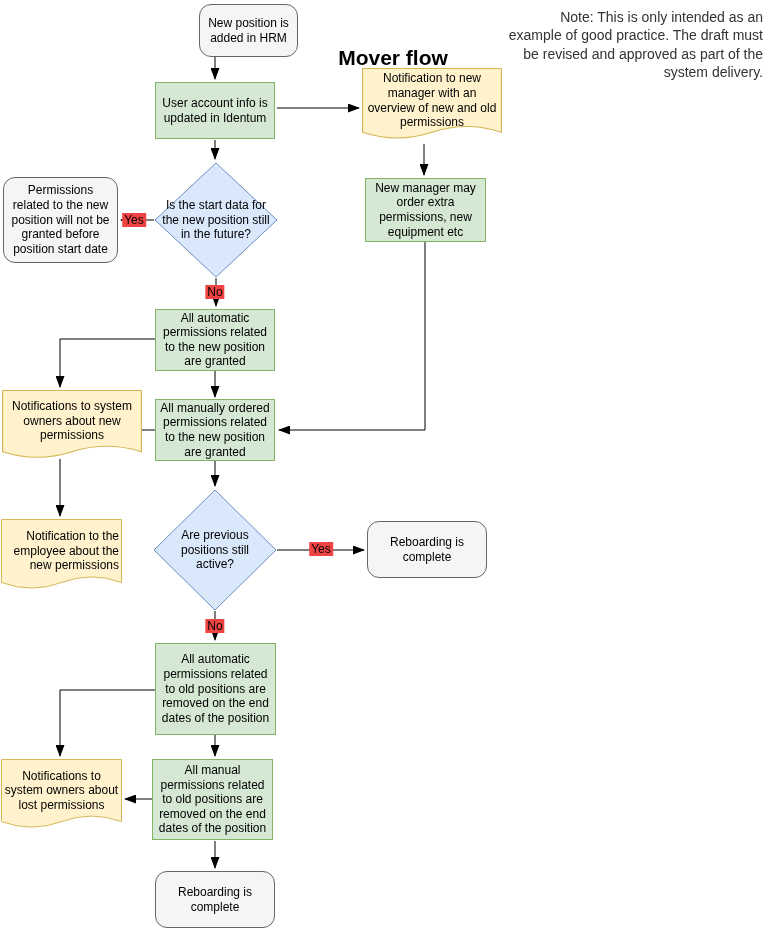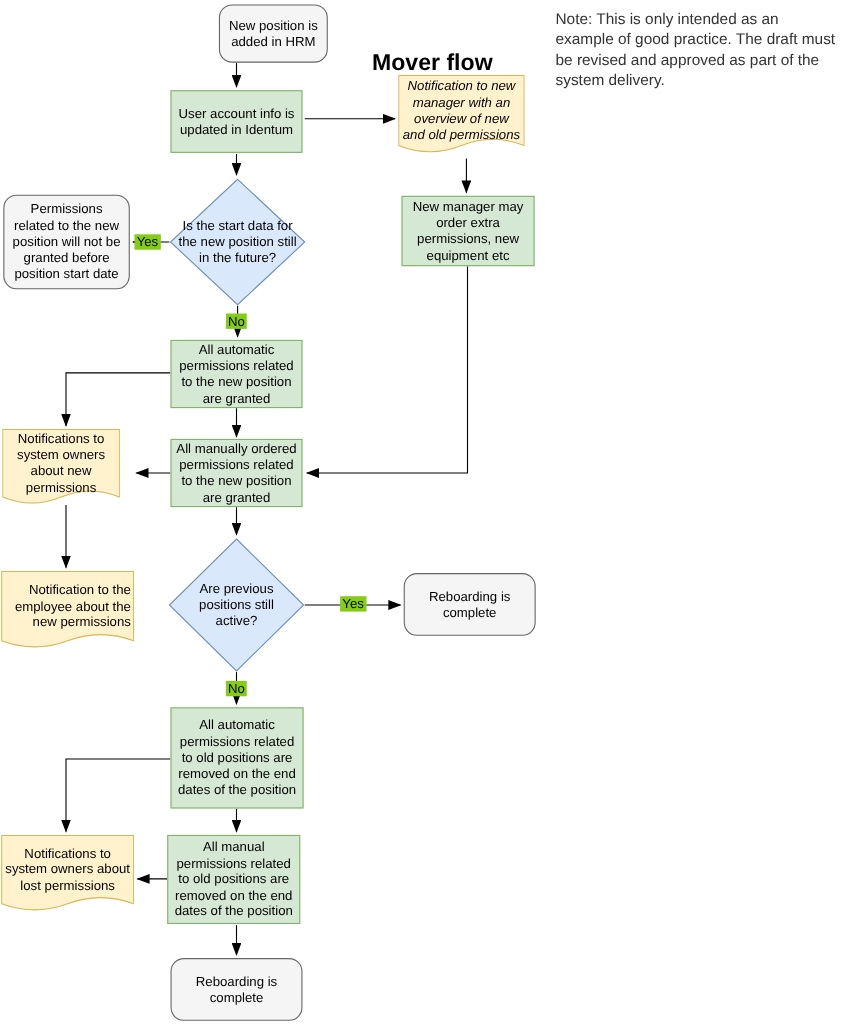--- a/index.html
+++ b/index.html
@@ -6,37 +6,37 @@
   .canvas{
     position:relative;width:766px;height:931px;background:#ffffff;overflow:hidden;
     font-family:"Liberation Sans","DejaVu Sans",sans-serif;color:#000;
   }
   .title{
     position:absolute;left:318px;top:6px;width:150px;text-align:center;
     font-size:21px;font-weight:700;color:#000;margin-top:40px;
   }
   .note{
     position:absolute;left:505px;top:8px;width:258px;
-    font-size:14px;line-height:1.32;color:#333;
+    font-size:14px;line-height:1.32;color:#333;text-align:right;
   }
   svg.edges{position:absolute;left:0;top:0;width:766px;height:931px;}
   .node{
     position:absolute;display:flex;align-items:center;justify-content:center;
     text-align:center;font-size:12px;line-height:1.22;box-sizing:border-box;
   }
   .process{background:#d5e8d4;border:1px solid #82b366;padding:1px 2px;}
   .terminator{background:#f5f5f5;border:1px solid #666666;border-radius:12px;padding:2px 5px;}
   .diamond,.doc{background:none;border:none;padding:0;}
   .shape-svg{position:absolute;left:0;top:0;width:100%;height:100%;}
   .node .lbl{position:relative;z-index:1;display:block;width:100%;}
   .diamond .lbl{width:88%;margin:0 auto;}
   .doc .lbl{padding:2px 3px 13px 3px;}
   .edge-label{
     position:absolute;transform:translate(-50%,-50%);
-    background:#84cc16;font-size:12px;line-height:1;padding:1px 2px;color:#000;
+    background:#ef4444;font-size:12px;line-height:1;padding:1px 2px;color:#000;
   }
 </style>
 </head>
 <body>
 
 <div class="canvas">
 
   <div class="title">Mover flow</div>
   <div class="note">Note: This is only intended as an example of good practice. The draft must be revised and approved as part of the system delivery.</div>
 
@@ -69,21 +69,21 @@
   </svg>
 
   <div class="node terminator" style="left:155px;top:4px;width:99px;height:53px;margin-left:44px;">
     <span class="lbl">New position is added in HRM</span>
   </div>
 
   <div class="node process" style="left:155px;top:82px;width:120px;height:57px;">
     <span class="lbl">User account info is updated in Identum</span>
   </div>
 
-  <div class="node doc" style="left:362px;top:68px;width:115px;height:76px;font-style:italic;">
+  <div class="node doc" style="left:362px;top:68px;width:140px;height:76px;">
     <svg class="shape-svg" viewBox="0 0 122 76" preserveAspectRatio="none">
       <path d="M0.5,0.5 L121.5,0.5 L121.5,64.3 Q91.5,52.9 61,64.3 Q30.5,75.7 0.5,64.3 Z" fill="#fff2cc" stroke="#d6b656"></path>
     </svg>
     <span class="lbl">Notification to new manager with an overview of new and old permissions</span>
   </div>
 
   <div class="node process" style="left:365px;top:178px;width:121px;height:64px;">
     <span class="lbl">New manager may order extra permissions, new equipment etc</span>
   </div>
 
@@ -91,29 +91,29 @@
     <svg class="shape-svg" viewBox="0 0 124 116" preserveAspectRatio="none">
       <polygon points="62,1 123,58 62,115 1,58" fill="#dae8fc" stroke="#6c8ebf"></polygon>
     </svg>
     <span class="lbl">Is the start data for the new position still in the future?</span>
   </div>
 
   <div class="node terminator" style="left:3px;top:177px;width:115px;height:86px;">
     <span class="lbl">Permissions related to the new position will not be granted before position start date</span>
   </div>
 
-  <div class="node process" style="left:155px;top:309px;width:120px;height:62px;">
+  <div class="node process" style="left:155px;top:309px;width:120px;height:62px;align-items:flex-end;">
     <span class="lbl">All automatic permissions related to the new position are granted</span>
   </div>
 
   <div class="node process" style="left:155px;top:399px;width:120px;height:62px;">
     <span class="lbl">All manually ordered permissions related to the new position are granted</span>
   </div>
 
-  <div class="node doc" style="left:2px;top:390px;width:107px;height:73px;">
+  <div class="node doc" style="left:2px;top:390px;width:140px;height:73px;">
     <svg class="shape-svg" viewBox="0 0 119 73" preserveAspectRatio="none">
       <path d="M0.5,0.5 L118.5,0.5 L118.5,61.8 Q89,50.8 59.5,61.8 Q30,72.8 0.5,61.8 Z" fill="#fff2cc" stroke="#d6b656"></path>
     </svg>
     <span class="lbl">Notifications to system owners about new permissions</span>
   </div>
 
   <div class="node doc" style="left:1px;top:519px;width:121px;height:75px;text-align:right;">
     <svg class="shape-svg" viewBox="0 0 121 75" preserveAspectRatio="none">
       <path d="M0.5,0.5 L120.5,0.5 L120.5,63.5 Q90.5,52.3 60.5,63.5 Q30.5,74.7 0.5,63.5 Z" fill="#fff2cc" stroke="#d6b656"></path>
     </svg>

